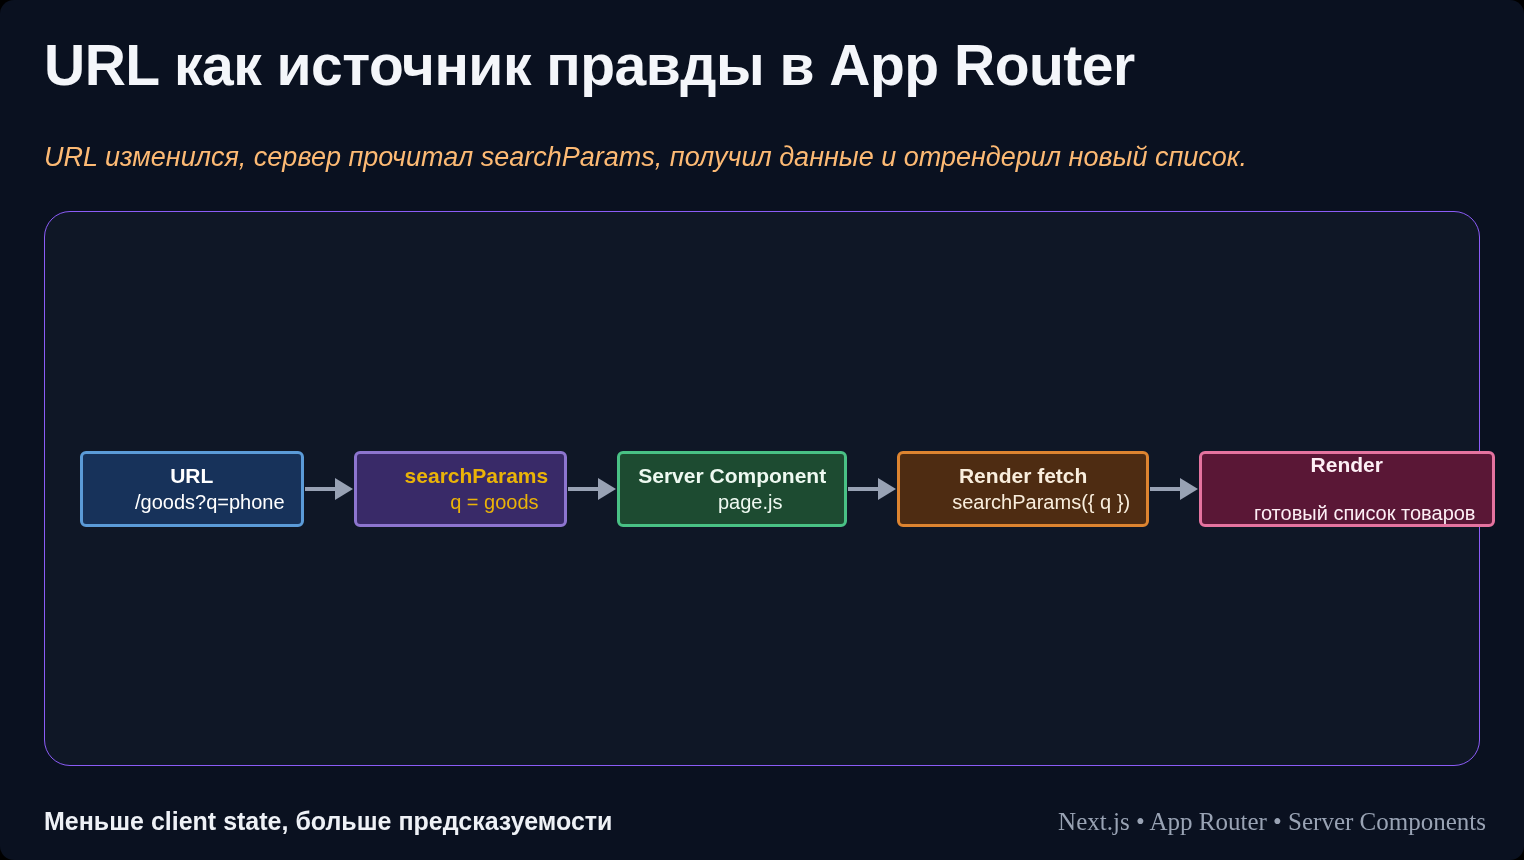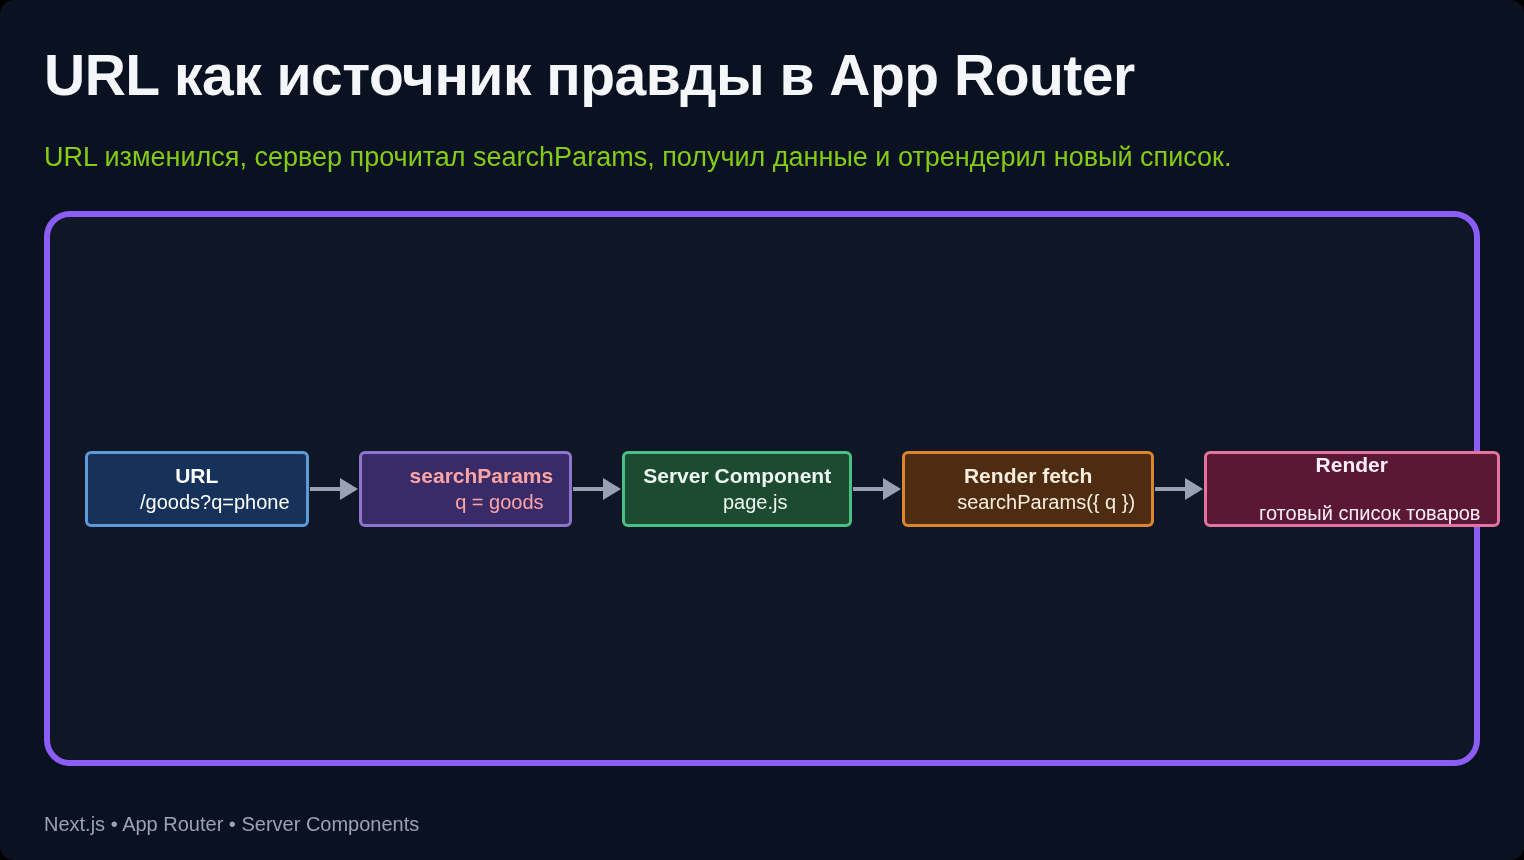--- a/index.html
+++ b/index.html
@@ -11,39 +11,40 @@
   }
   .slide {
     position: relative;
     width: 1524px; height: 860px;
     background: #0a1120;
     border-radius: 14px;
     overflow: hidden;
   }
   .title {
     position: absolute;
-    left: 44px; top: 42px;
+    left: 44px; top: 32px;
     font-size: 57px;
     font-weight: bold;
     color: #f4f6fa;
     letter-spacing: -0.5px;
     white-space: nowrap;
   }
   .subtitle {
     position: absolute;
     left: 44px; top: 142px;
     font-size: 27px;
-    color: #84cc16;
+    color: #fdba74;
     white-space: nowrap;
+    font-style: italic;
   }
   .panel {
     position: absolute;
     left: 44px; top: 211px;
     width: 1436px; height: 555px;
-    border: 6px solid #8b5cf6;
+    border: 1px solid #8b5cf6;
     border-radius: 26px;
     background: #0f1726;
     display: flex;
     align-items: center;
   }
   .flow {
     display: flex;
     align-items: center;
     width: 100%;
     padding: 0 35px;
@@ -94,23 +95,24 @@
     justify-content: space-between;
     align-items: baseline;
   }
   .footer-left {
     font-size: 25px;
     font-weight: bold;
     color: #eef1f6;
     white-space: nowrap;
   }
   .footer-right {
-    font-size: 20px;
+    font-size: 25px;
     color: #99a3b4;
     white-space: nowrap;
+    font-family: Liberation Serif, serif;
   }
 </style>
 </head>
 <body>
 
 <div class="slide">
   <h1 class="title">URL как источник правды в App Router</h1>
   <p class="subtitle">URL изменился, сервер прочитал searchParams, получил данные и отрендерил новый список.</p>
 
   <div class="panel">
@@ -118,21 +120,21 @@
   <div class="node" style="border-color: rgb(91, 155, 216); background: rgb(23, 50, 90); color: rgb(255, 255, 255); min-width: 197px;">
     <div class="node-title">URL</div>
     <div class="node-subtitle">/goods?q=phone</div>
   </div>
 
   <div class="arrow">
     <div class="arrow-line"></div>
     <div class="arrow-head"></div>
   </div>
 
-  <div class="node" style="border-color: rgb(141, 117, 207); background: rgb(57, 42, 104); color: #fca5a5; min-width: 182px; padding-left: 48px;">
+  <div class="node" style="border-color: rgb(141, 117, 207); background: rgb(57, 42, 104); color: #eab308; min-width: 182px; padding-left: 48px;">
     <div class="node-title">searchParams</div>
     <div class="node-subtitle">q = goods</div>
   </div>
 
   <div class="arrow">
     <div class="arrow-line"></div>
     <div class="arrow-head"></div>
   </div>
 
   <div class="node" style="border-color: rgb(73, 193, 133); background: rgb(29, 75, 49); color: rgb(238, 249, 241); min-width: 230px; text-align: right;">
@@ -156,15 +158,16 @@
   </div>
 
   <div class="node" style="border-color: rgb(229, 115, 159); background: rgb(90, 23, 54); color: rgb(253, 239, 245); min-width: 278px; gap: 22px;">
     <div class="node-title">Render</div>
     <div class="node-subtitle">готовый список товаров</div>
   </div>
 </div>
   </div>
 
   <div class="footer">
+    <div class="footer-left">Меньше client state, больше предсказуемости</div>
     <div class="footer-right">Next.js • App Router • Server Components</div>
   </div>
 </div>
 
 </body></html>

